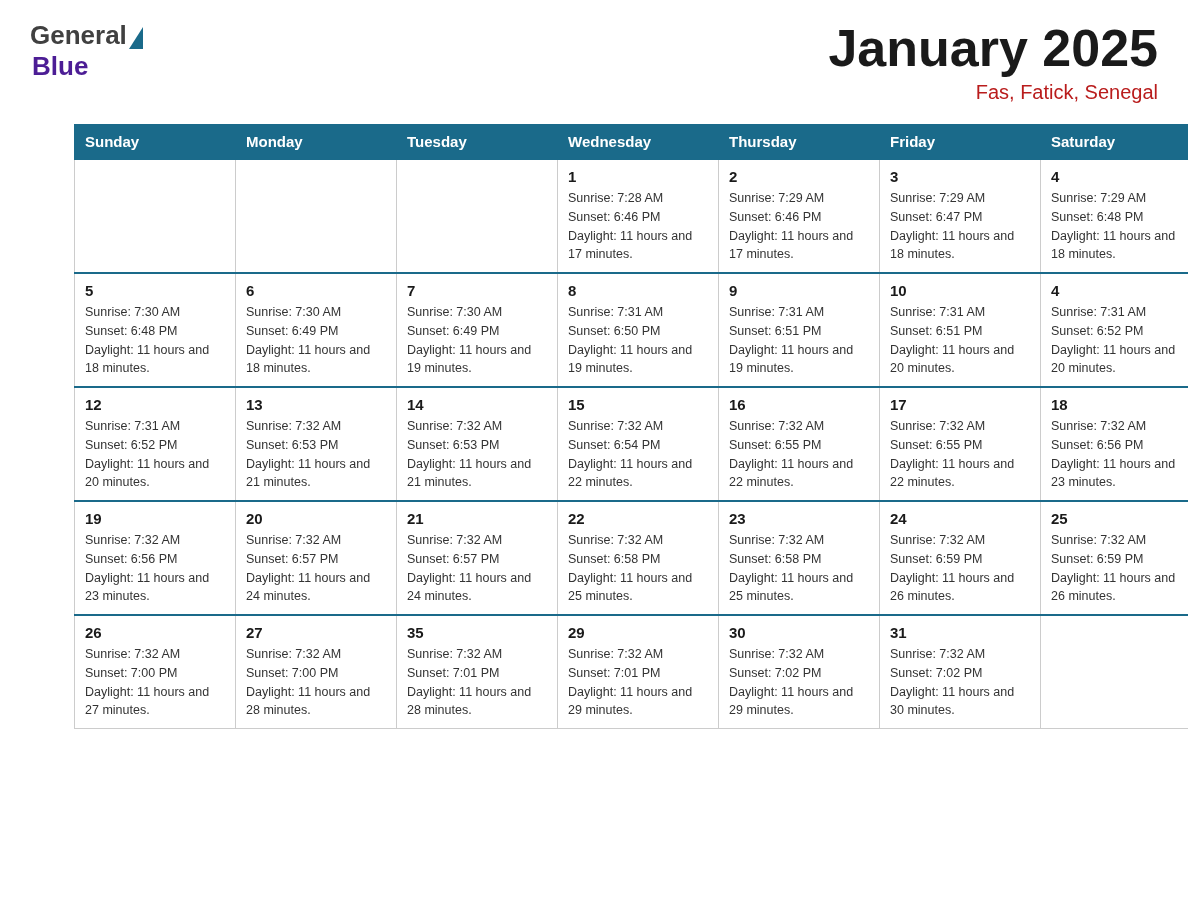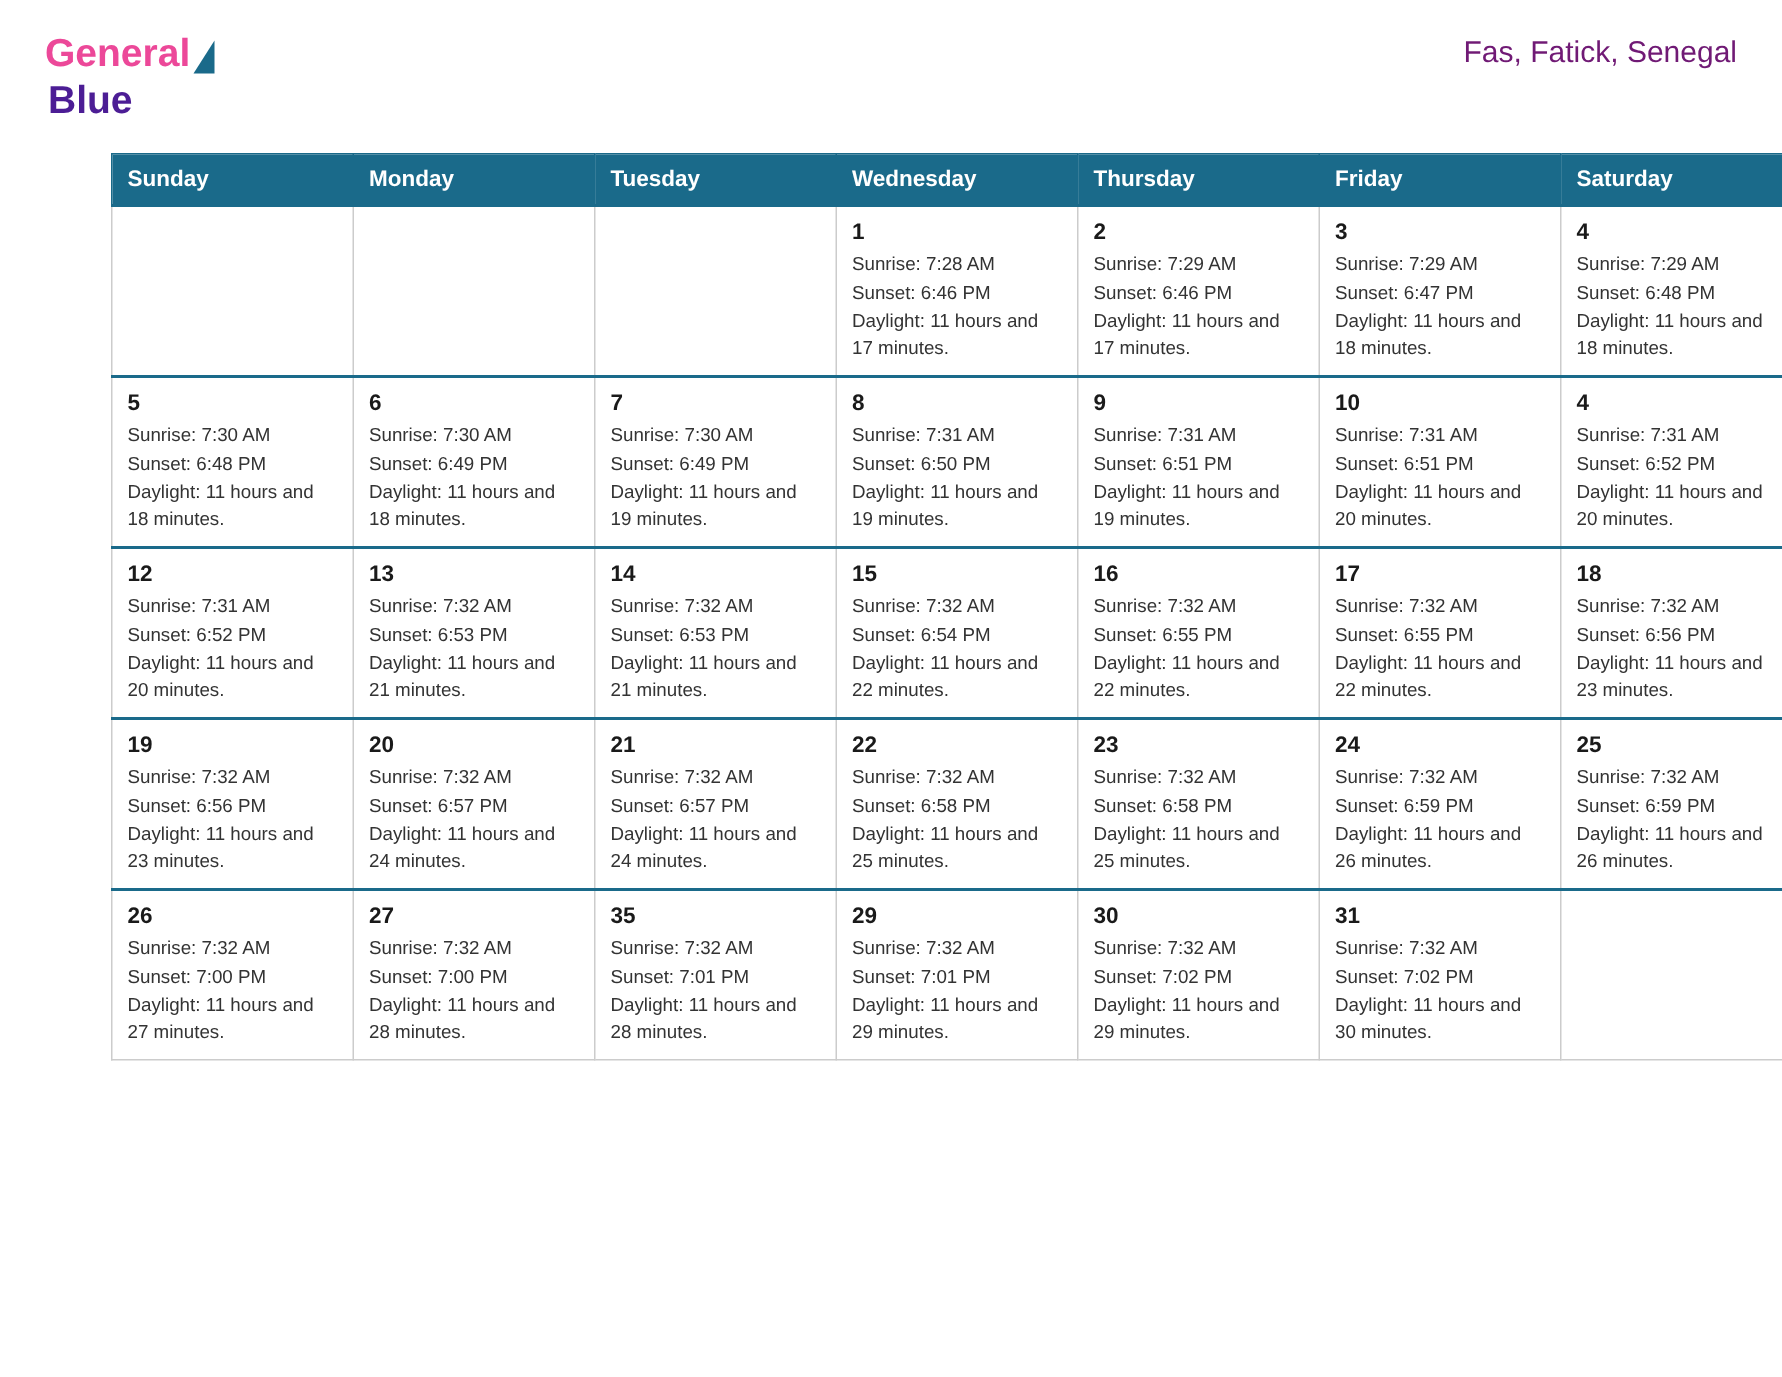--- a/index.html
+++ b/index.html
@@ -12,21 +12,21 @@
     }
     .header {
       display: flex;
       justify-content: space-between;
       align-items: flex-start;
       margin-bottom: 20px;
     }
     .logo-text-general {
       font-size: 26px;
       font-weight: bold;
-      color: #ec4899;
+      color: #404040;
     }
     .logo-triangle {
       width: 0;
       height: 0;
       border-left: 14px solid transparent;
       border-right: 0px solid transparent;
       border-bottom: 22px solid #1a6a8a;
       margin-left: 2px;
       margin-top: 4px;
     }
@@ -51,21 +51,21 @@
       text-align: right;
     }
     .calendar-title {
       font-size: 52px;
       font-weight: bold;
       color: #1a1a1a;
       line-height: 1.1;
     }
     .calendar-subtitle {
       font-size: 20px;
-      color: #701a75;
+      color: #b91c1c;
       margin-top: 4px;
     }
     .calendar {
       width: 100%;
       border-collapse: collapse;
       border: 1px solid #999;
       margin-left: 44px;
     }
     .calendar thead tr th {
       background-color: #1a6a8a;
@@ -110,20 +110,21 @@
   <div class="logo-wrapper">
     <div class="logo-row1">
       <span class="logo-text-general">General</span>
       <div class="logo-triangle"></div>
     </div>
     <div class="logo-row2">
       <span class="logo-blue">Blue</span>
     </div>
   </div>
   <div class="title-section">
+    <div class="calendar-title">January 2025</div>
     <div class="calendar-subtitle">Fas, Fatick, Senegal</div>
   </div>
 </div>
 
 <table class="calendar">
   <thead>
     <tr>
     <th>Sunday</th>
         <th>Monday</th>
         <th>Tuesday</th>

